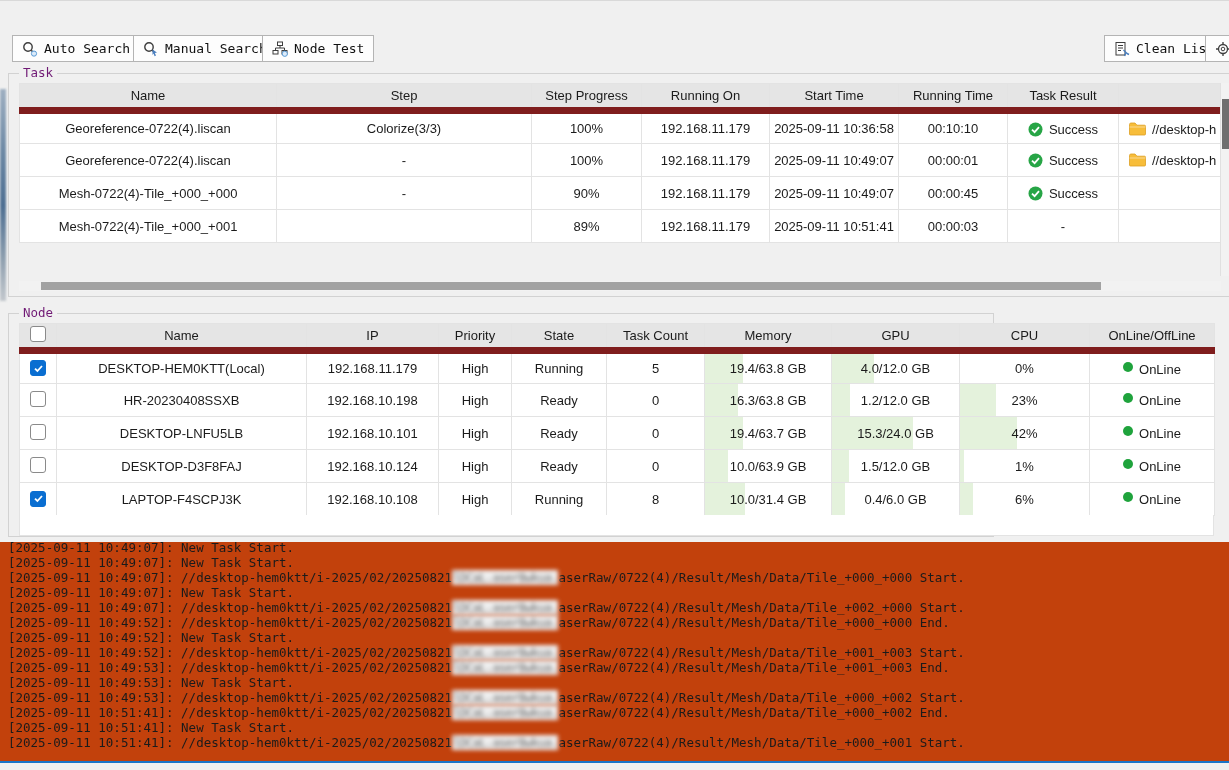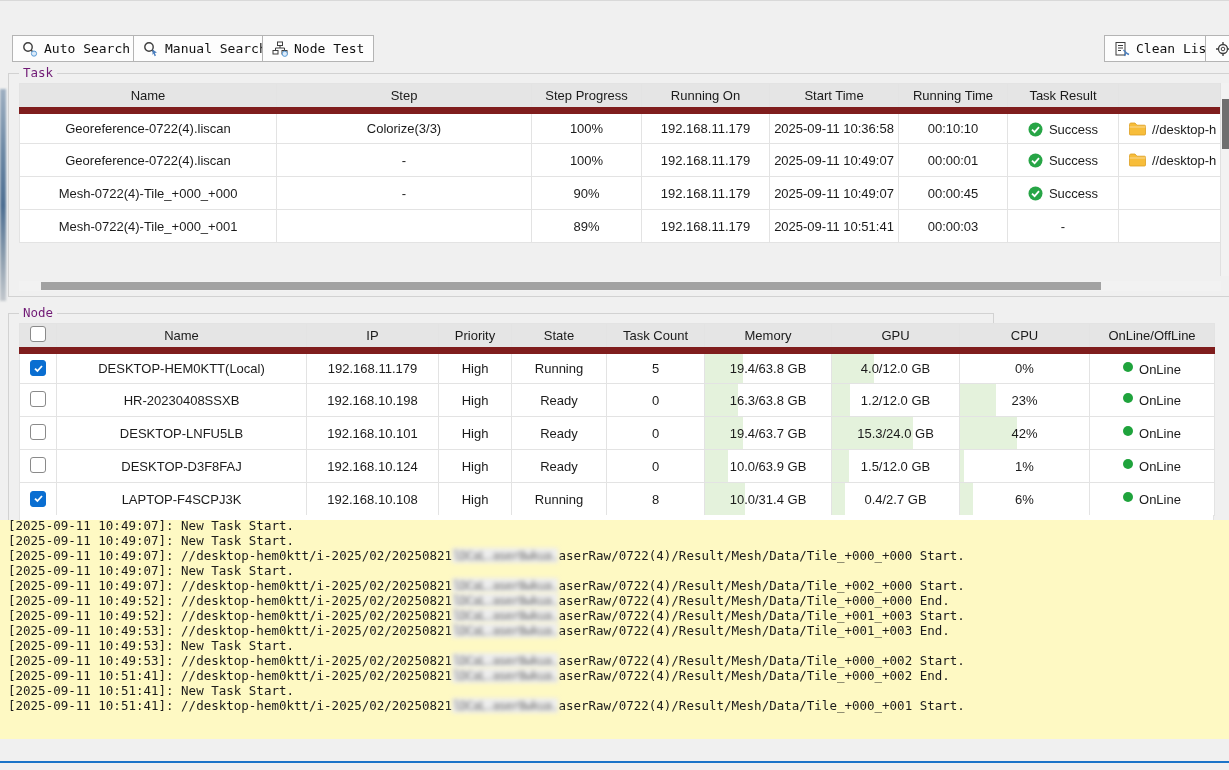--- a/index.html
+++ b/index.html
@@ -56,21 +56,21 @@
   .cb.checked { background:var(--check-blue); border-color:var(--check-blue); }
   
   #task-vscroll { position:absolute; left:1211px; top:9px; width:10px; height:193px;
     background:#f2f2f2; border-left:1px solid #e0e0e0; cursor:pointer; }
   #task-vscroll .thumb { position:absolute; left:1px; top:16px; width:8px; height:50px; background:#6f6f6f; }
   #task-hscroll { position:absolute; left:10px; top:207px; width:1202px; height:10px; background:#f2f2f2; cursor:pointer; }
   #task-hscroll .thumb { position:absolute; left:22px; top:1px; width:1060px; height:8px; background:#a2a2a2; }
   #node-bottom-blank { position:absolute; left:10px; top:201px; width:1195px; height:21px;
     background:#fff; border:1px solid #e3e3e3; border-top:none; }
   
-  #log { position:absolute; left:0; top:519px; width:1229px; height:219px; background:#fef9c3;
+  #log { position:absolute; left:0; top:541px; width:1229px; height:219px; background:#c2410c;
     font-family:"DejaVu Sans Mono", monospace; font-size:12.5px; line-height:15px;
     padding:2px 0 0 8px; overflow:hidden; white-space:nowrap; cursor:text; }
   .logline { margin-top:0; }
   .logline:first-child { margin-top:-4px; }
   .redacted { filter:blur(2px); background:#ededed; color:#777; letter-spacing:-1px; padding:0 1px; }
   #bottom-blue-line { position:absolute; left:0; top:760px; width:1229px; height:2px; background:#1b74c8; }
   #bottom-strip { position:absolute; left:0; top:762px; width:1229px; height:8px; background:#f0f0f0; }
   
   #desktop-sliver { position:absolute; left:0; top:88px; width:6px; height:212px;
     background:linear-gradient(#9fb0c2 0%, #6d89a5 30%, #4f7093 55%, #8fa0b0 80%, #c4c9ce 100%);
@@ -343,39 +343,40 @@
                 <svg width="11" height="11" viewBox="0 0 11 11">
                   <path d="M2 5.6 L4.4 8 L9 3" stroke="#fff" stroke-width="1.8" fill="none"></path>
                 </svg>
               </span></td>
             <td>LAPTOP-F4SCPJ3K</td>
             <td>192.168.10.108</td>
             <td>High</td>
             <td>Running</td>
             <td>8</td>
             <td class="usage-cell"><span class="usage-fill" style="width:32%"></span><span class="usage-text">10.0/31.4 GB</span></td>
-            <td class="usage-cell"><span class="usage-fill" style="width:10%"></span><span class="usage-text">0.4/2.7 GB</span></td>
+            <td class="usage-cell"><span class="usage-fill" style="width:10%"></span><span class="usage-text">0.4/6.0 GB</span></td>
             <td class="usage-cell"><span class="usage-fill" style="width:10%"></span><span class="usage-text">6%</span></td>
             <td><span class="online-wrap">
                 <span class="dot"></span>
                 <span>OnLine</span>
               </span></td>
           </tr>
         </tbody>
     </table>
     <div id="node-bottom-blank"></div>
   </div>
 
   <div id="log">
       <div class="logline"><span>[2025-09-11 10:49:07]: </span><span>New Task Start.</span></div>
       <div class="logline"><span>[2025-09-11 10:49:07]: </span><span>New Task Start.</span></div>
       <div class="logline"><span>[2025-09-11 10:49:07]: </span><span>//desktop-hem0ktt/i-2025/02/20250821</span><span class="redacted">lDCaL.aser8wkua.</span><span>aserRaw/0722(4)/Result/Mesh/Data/Tile_+000_+000 Start.</span></div>
       <div class="logline"><span>[2025-09-11 10:49:07]: </span><span>New Task Start.</span></div>
       <div class="logline"><span>[2025-09-11 10:49:07]: </span><span>//desktop-hem0ktt/i-2025/02/20250821</span><span class="redacted">lDCaL.aser8wkua.</span><span>aserRaw/0722(4)/Result/Mesh/Data/Tile_+002_+000 Start.</span></div>
       <div class="logline"><span>[2025-09-11 10:49:52]: </span><span>//desktop-hem0ktt/i-2025/02/20250821</span><span class="redacted">lDCaL.aser8wkua.</span><span>aserRaw/0722(4)/Result/Mesh/Data/Tile_+000_+000 End.</span></div>
+      <div class="logline"><span>[2025-09-11 10:49:52]: </span><span>New Task Start.</span></div>
       <div class="logline"><span>[2025-09-11 10:49:52]: </span><span>//desktop-hem0ktt/i-2025/02/20250821</span><span class="redacted">lDCaL.aser8wkua.</span><span>aserRaw/0722(4)/Result/Mesh/Data/Tile_+001_+003 Start.</span></div>
       <div class="logline"><span>[2025-09-11 10:49:53]: </span><span>//desktop-hem0ktt/i-2025/02/20250821</span><span class="redacted">lDCaL.aser8wkua.</span><span>aserRaw/0722(4)/Result/Mesh/Data/Tile_+001_+003 End.</span></div>
       <div class="logline"><span>[2025-09-11 10:49:53]: </span><span>New Task Start.</span></div>
       <div class="logline"><span>[2025-09-11 10:49:53]: </span><span>//desktop-hem0ktt/i-2025/02/20250821</span><span class="redacted">lDCaL.aser8wkua.</span><span>aserRaw/0722(4)/Result/Mesh/Data/Tile_+000_+002 Start.</span></div>
       <div class="logline"><span>[2025-09-11 10:51:41]: </span><span>//desktop-hem0ktt/i-2025/02/20250821</span><span class="redacted">lDCaL.aser8wkua.</span><span>aserRaw/0722(4)/Result/Mesh/Data/Tile_+000_+002 End.</span></div>
       <div class="logline"><span>[2025-09-11 10:51:41]: </span><span>New Task Start.</span></div>
       <div class="logline"><span>[2025-09-11 10:51:41]: </span><span>//desktop-hem0ktt/i-2025/02/20250821</span><span class="redacted">lDCaL.aser8wkua.</span><span>aserRaw/0722(4)/Result/Mesh/Data/Tile_+000_+001 Start.</span></div>
     </div>
   <div id="bottom-blue-line"></div>
   <div id="bottom-strip"></div>

